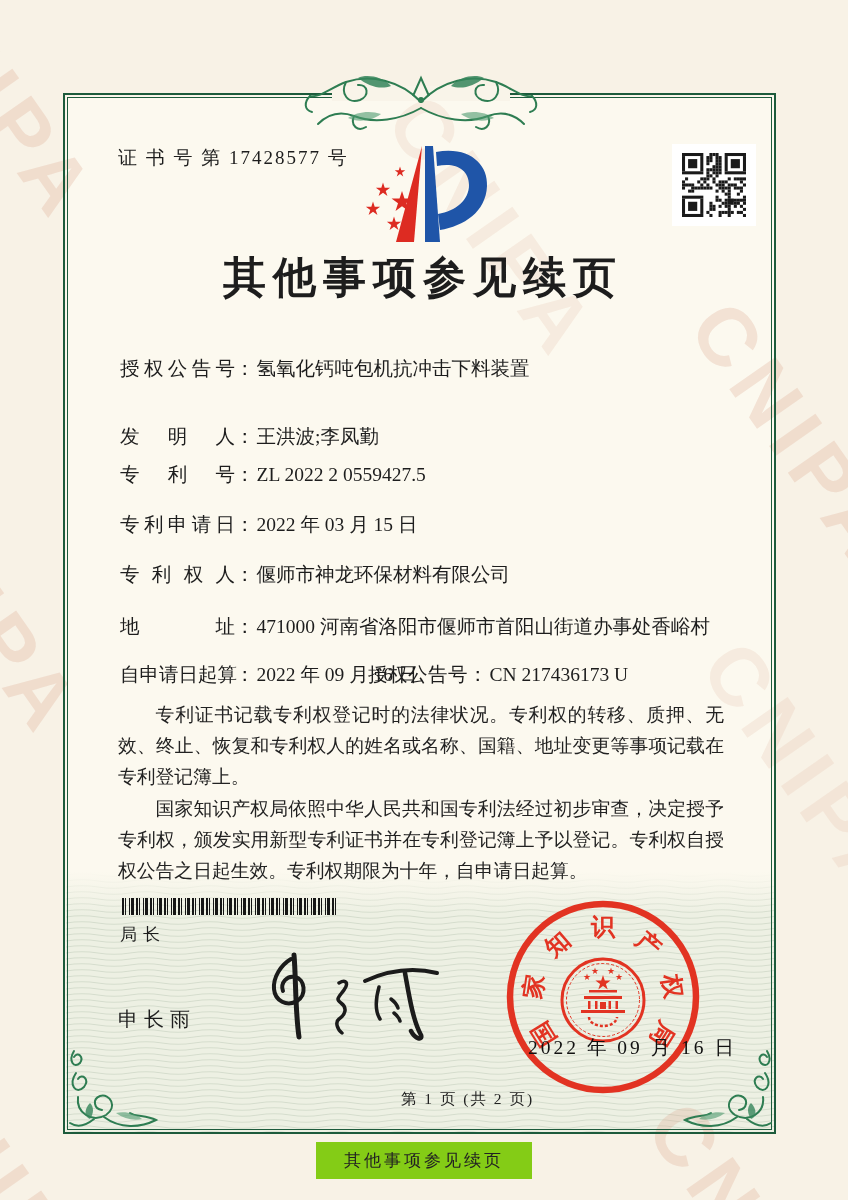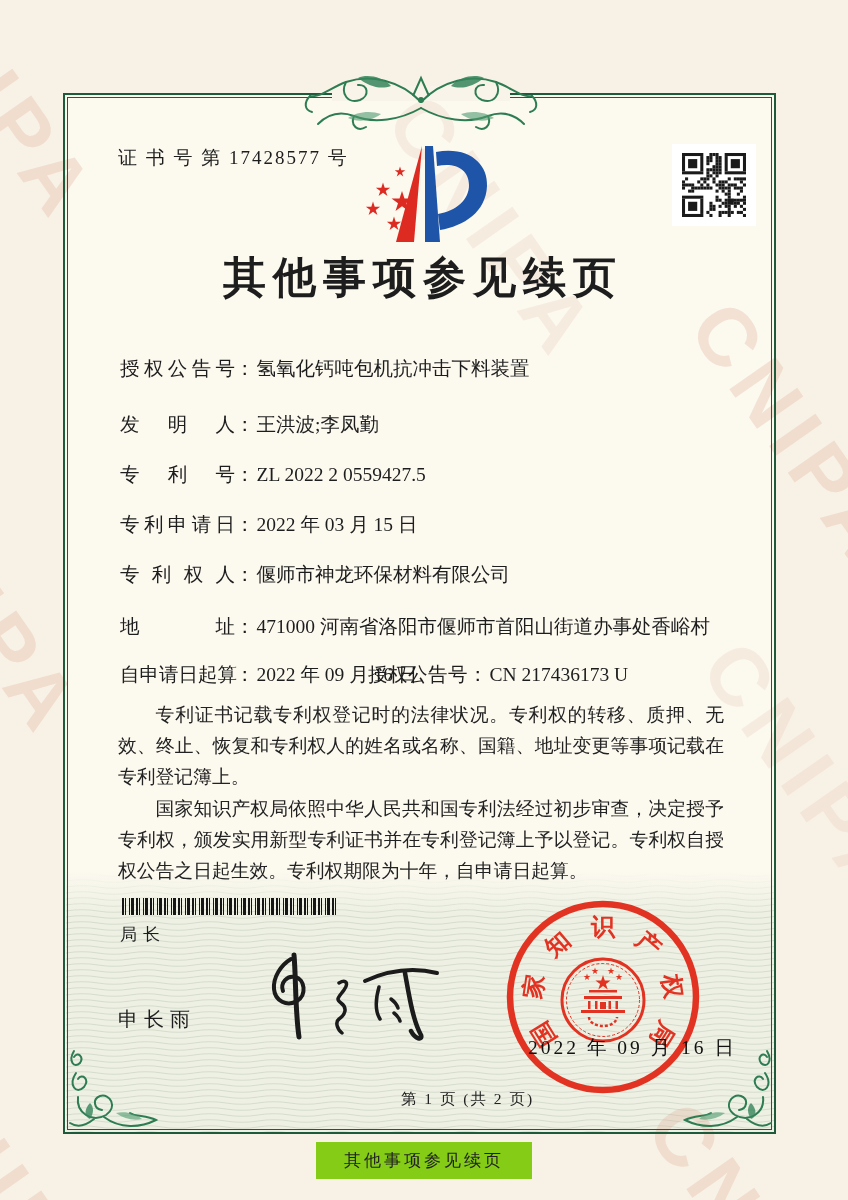--- a/index.html
+++ b/index.html
@@ -293,21 +293,21 @@
       <rect x="6" y="48" width="9" height="9" fill="#1a1a1a"></rect>
       <rect x="45" y="45" width="6" height="6" fill="#1a1a1a"></rect>
     </svg>
 </div>
 
 <div class="abs title">其他事项参见续页</div>
 
 <div class="frow" style="top:355px">
   <span class="flabel">授权公告号</span><span>：</span><span class="fvalue">氢氧化钙吨包机抗冲击下料装置</span>
 </div>
-<div class="frow" style="top:411px">
+<div class="frow" style="top:423px">
   <span class="flabel">发明人</span><span>：</span><span class="fvalue">王洪波;李凤勤</span>
 </div>
 <div class="frow" style="top:461px">
   <span class="flabel">专利号</span><span>：</span><span class="fvalue">ZL 2022 2 0559427.5</span>
 </div>
 <div class="frow" style="top:511px">
   <span class="flabel">专利申请日</span><span>：</span><span class="fvalue">2022 年 03 月 15 日</span>
 </div>
 <div class="frow" style="top:561px">
   <span class="flabel">专利权人</span><span>：</span><span class="fvalue">偃师市神龙环保材料有限公司</span>

